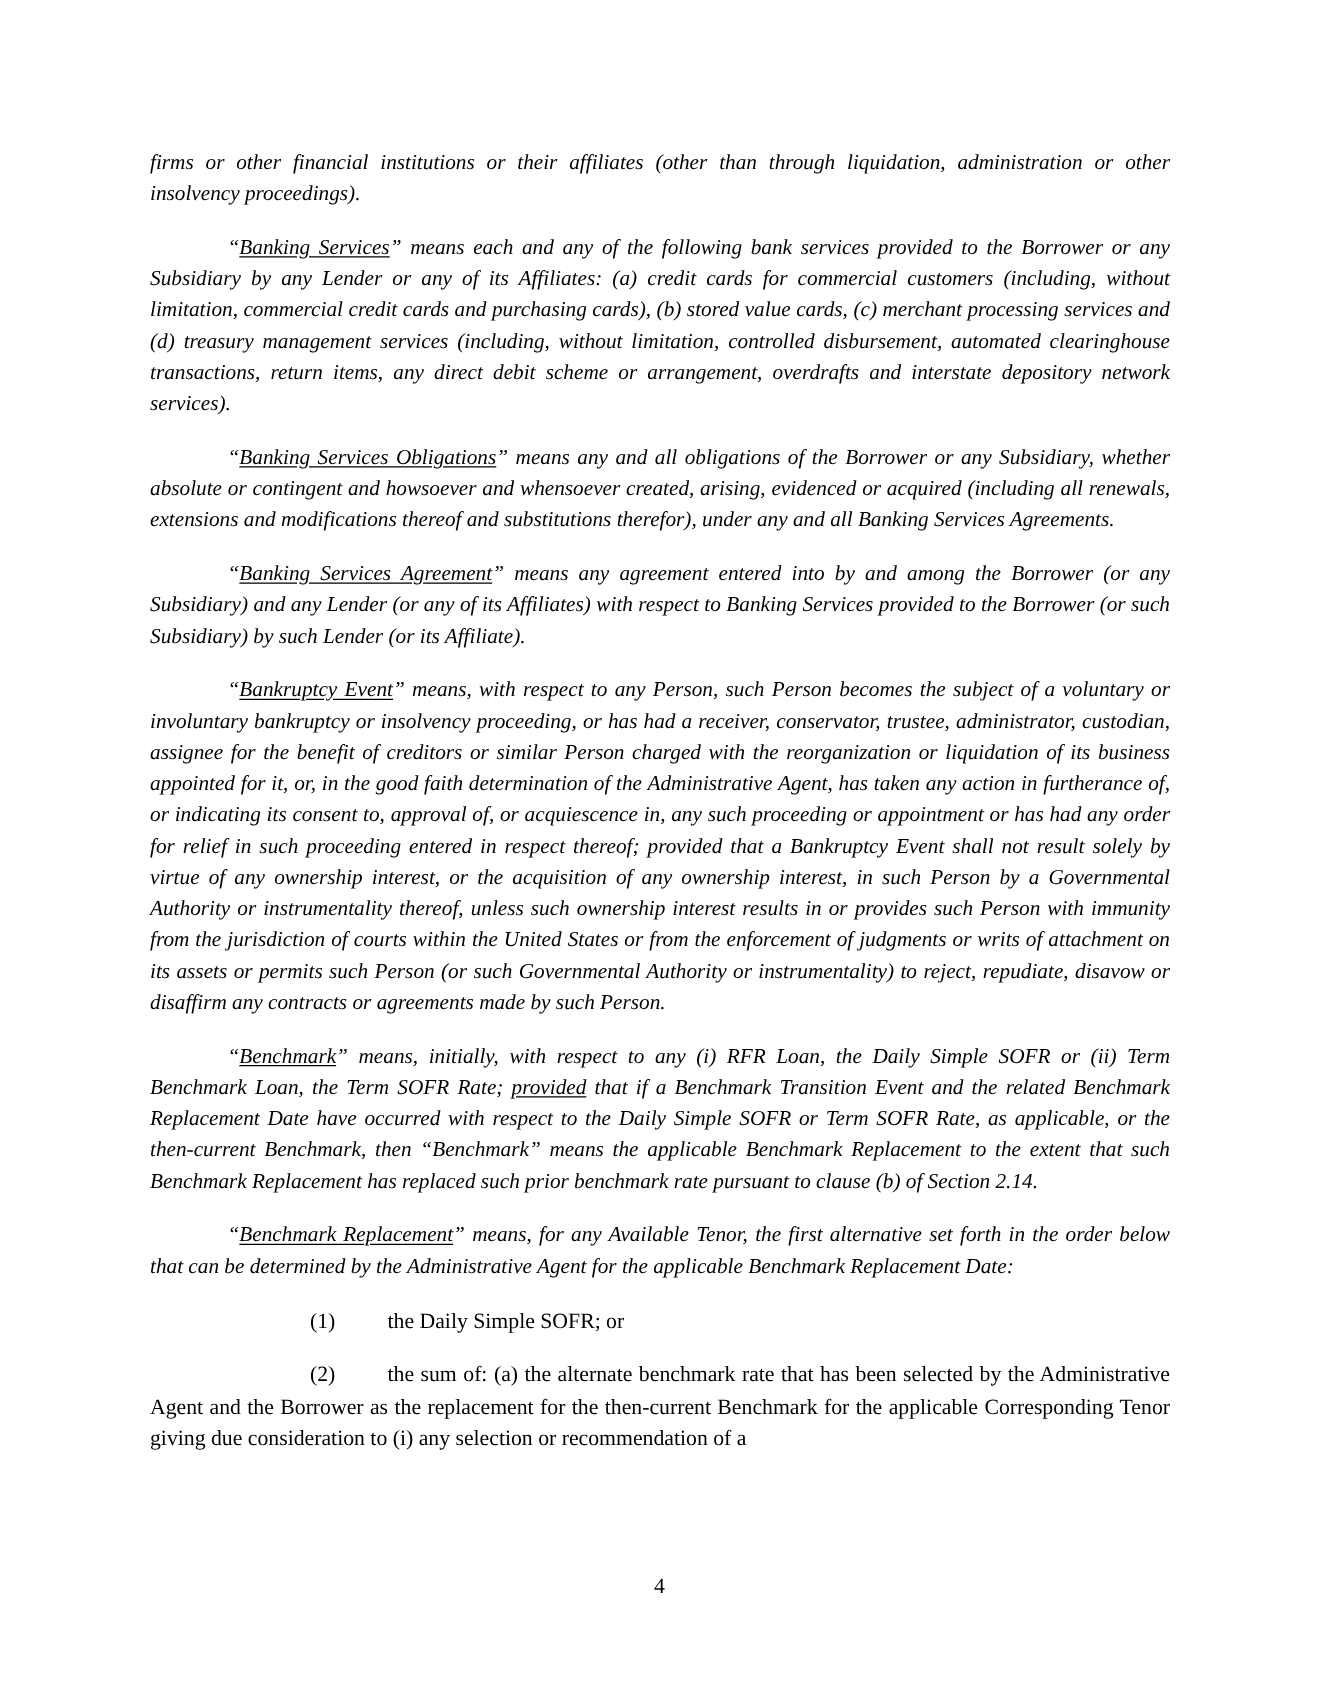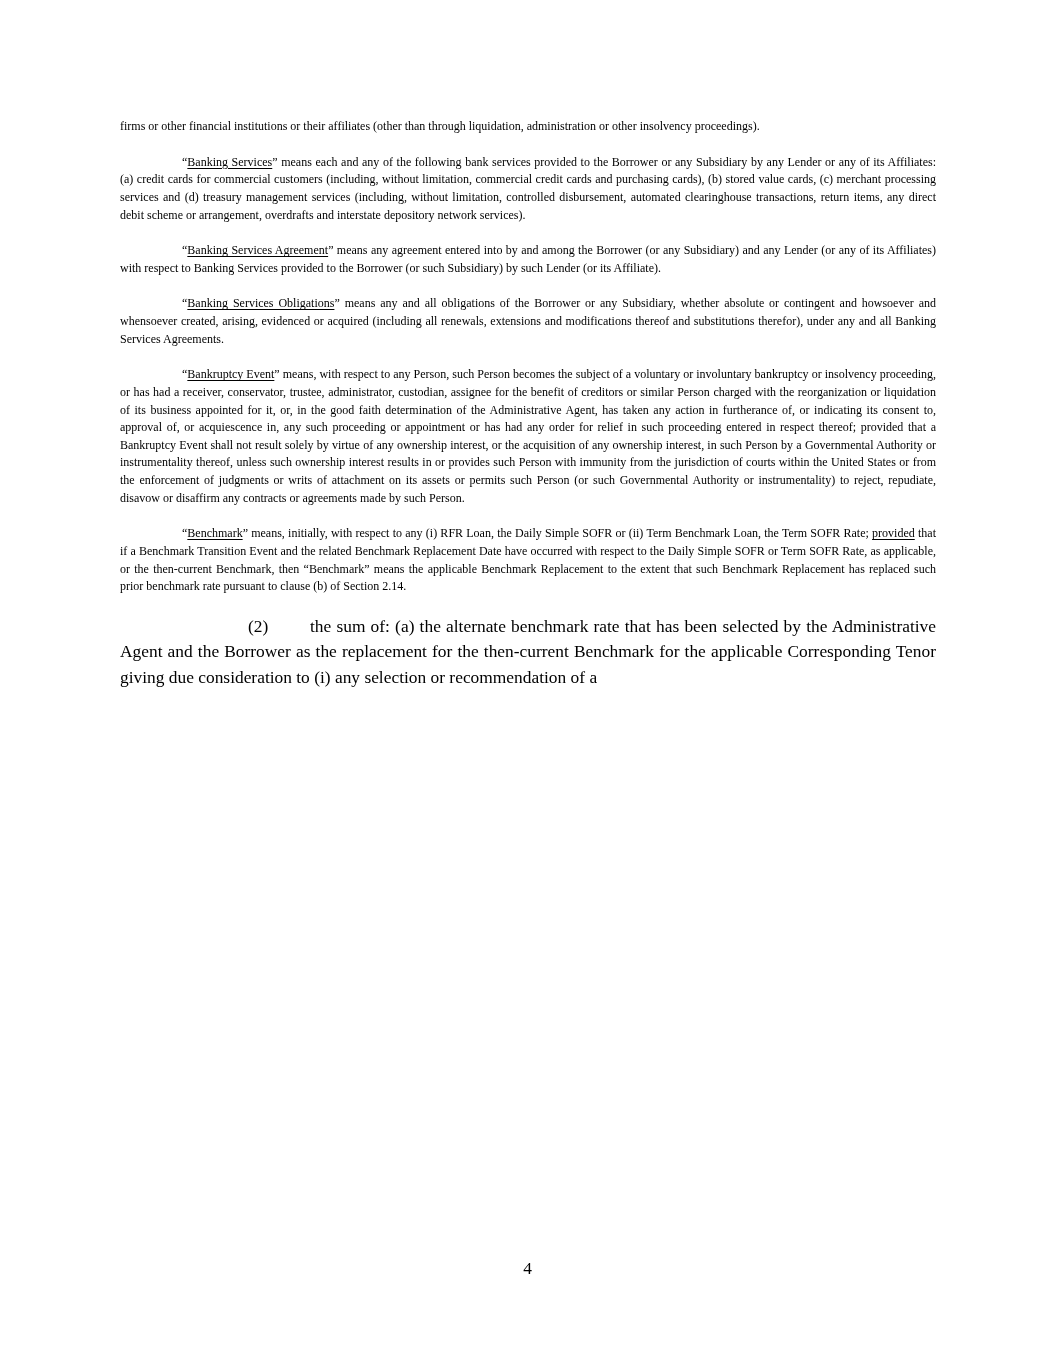--- a/index.html
+++ b/index.html
@@ -21,25 +21,26 @@
     overflow: hidden;
   }
   .content {
     position: absolute;
     left: 120px;
     top: 118px;
     width: 816px;
   }
   p.para {
     margin: 0 0 18px 0;
-    font-size: 12px;
+    font-size: 17px;
     line-height: 1.47;
     text-align: justify;
     text-justify: inter-word;
     hyphens: none;
+    font-style: italic;
   }
   p.para.indent {
     text-indent: 62px;
   }
   .num-row {
     display: block;
     margin: 0 0 18px 0;
     font-size: 17.4px;
     line-height: 1.47;
     text-align: justify;
@@ -66,29 +67,31 @@
 </head>
 <body>
 
 <div class="page">
   <div class="content">
 
     <p class="para">firms or other financial institutions or their affiliates (other than through liquidation, administration or other insolvency proceedings).</p>
 
     <p class="para indent">“<u>Banking Services</u>” means each and any of the following bank services provided to the Borrower or any Subsidiary by any Lender or any of its Affiliates: (a) credit cards for commercial customers (including, without limitation, commercial credit cards and purchasing cards), (b) stored value cards, (c) merchant processing services and (d) treasury management services (including, without limitation, controlled disbursement, automated clearinghouse transactions, return items, any direct debit scheme or arrangement, overdrafts and interstate depository network services).</p>
 
+    <p class="para indent">“<u>Banking Services Obligations</u>” means any and all obligations of the Borrower or any Subsidiary, whether absolute or contingent and howsoever and whensoever created, arising, evidenced or acquired (including all renewals, extensions and modifications thereof and substitutions therefor), under any and all Banking Services Agreements.</p>
+
     <p class="para indent">“<u>Banking Services Agreement</u>” means any agreement entered into by and among the Borrower (or any Subsidiary) and any Lender (or any of its Affiliates) with respect to Banking Services provided to the Borrower (or such Subsidiary) by such Lender (or its Affiliate).</p>
-
-    <p class="para indent">“<u>Banking Services Obligations</u>” means any and all obligations of the Borrower or any Subsidiary, whether absolute or contingent and howsoever and whensoever created, arising, evidenced or acquired (including all renewals, extensions and modifications thereof and substitutions therefor), under any and all Banking Services Agreements.</p>
 
 
     <p class="para indent">“<u>Bankruptcy Event</u>” means, with respect to any Person, such Person becomes the subject of a voluntary or involuntary bankruptcy or insolvency proceeding, or has had a receiver, conservator, trustee, administrator, custodian, assignee for the benefit of creditors or similar Person charged with the reorganization or liquidation of its business appointed for it, or, in the good faith determination of the Administrative Agent, has taken any action in furtherance of, or indicating its consent to, approval of, or acquiescence in, any such proceeding or appointment or has had any order for relief in such proceeding entered in respect thereof; provided that a Bankruptcy Event shall not result solely by virtue of any ownership interest, or the acquisition of any ownership interest, in such Person by a Governmental Authority or instrumentality thereof, unless such ownership interest results in or provides such Person with immunity from the jurisdiction of courts within the United States or from the enforcement of judgments or writs of attachment on its assets or permits such Person (or such Governmental Authority or instrumentality) to reject, repudiate, disavow or disaffirm any contracts or agreements made by such Person.</p>
 
     <p class="para indent">“<u>Benchmark</u>” means, initially, with respect to any (i) RFR Loan, the Daily Simple SOFR or (ii) Term Benchmark Loan, the Term SOFR Rate; <u>provided</u> that if a Benchmark Transition Event and the related Benchmark Replacement Date have occurred with respect to the Daily Simple SOFR or Term SOFR Rate, as applicable, or the then-current Benchmark, then “Benchmark” means the applicable Benchmark Replacement to the extent that such Benchmark Replacement has replaced such prior benchmark rate pursuant to clause (b) of Section 2.14.</p>
 
+    <p class="para indent">“<u>Benchmark Replacement</u>” means, for any Available Tenor, the first alternative set forth in the order below that can be determined by the Administrative Agent for the applicable Benchmark Replacement Date:</p>
 
+    <div class="num-row"><span class="numlbl">(1)</span><span>the Daily Simple SOFR; or</span></div>
 
     <div class="num-row"><span class="numlbl">(2)</span><span>the sum of: (a) the alternate benchmark rate that has been selected by the Administrative Agent and the Borrower as the replacement for the then-current Benchmark for the applicable Corresponding Tenor giving due consideration to (i) any selection or recommendation of a</span></div>
 
   </div>
 
   <div class="footer">4</div>
 </div>
 
 </body></html>

